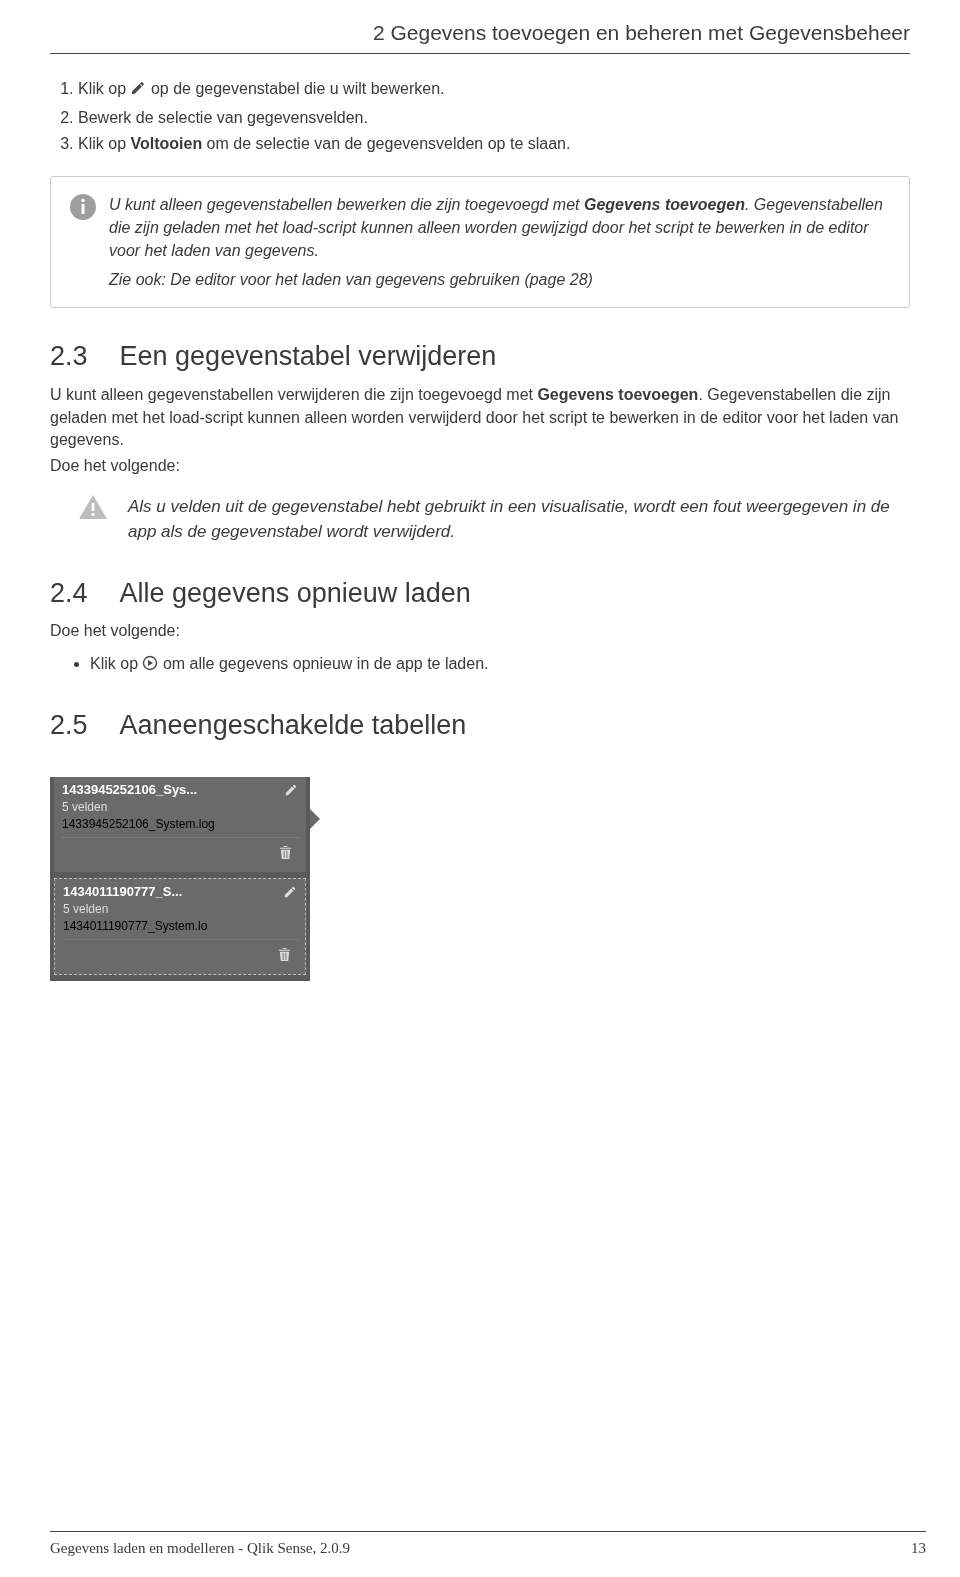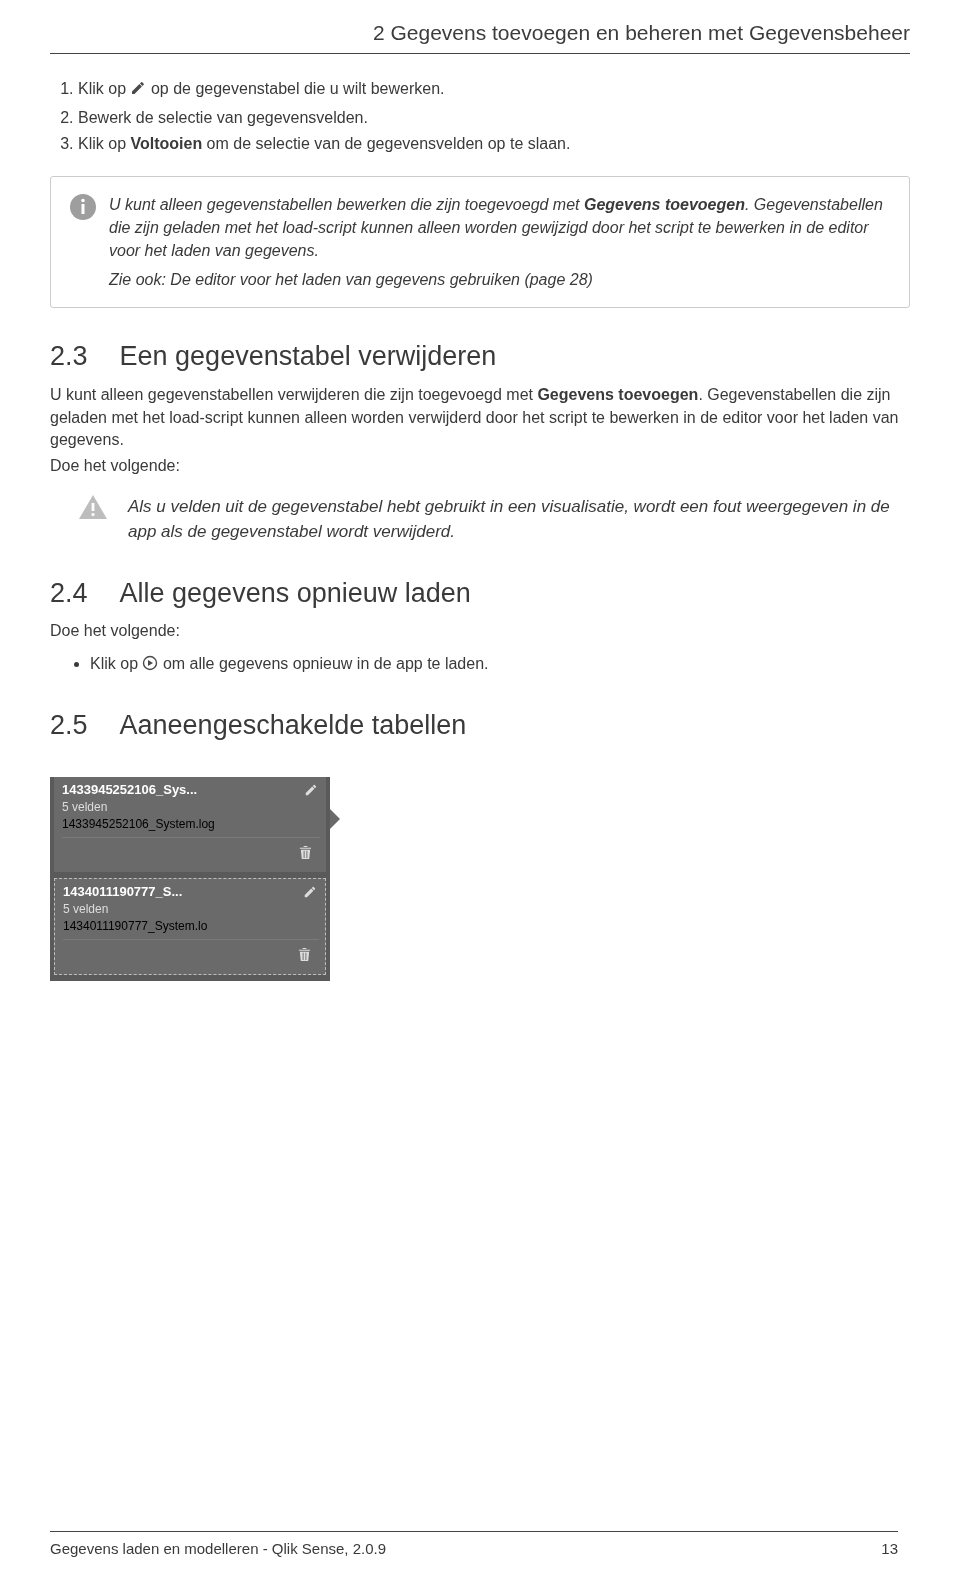--- a/index.html
+++ b/index.html
@@ -87,21 +87,21 @@
   ul.blist {
     list-style: disc;
     padding-left: 40px;
     margin: 10px 0 18px 0;
   }
   ul.blist li {
     font-size: 16px;
   }
   
   .panel-preview {
-    width: 280px;
+    width: 260px;
     background: #5a5a5a;
     padding: 0 0 6px 0;
     margin: 10px 0 0 0;
     position: relative;
   }
   .panel-card {
     background: #6a6a6a;
     margin: 0 4px 0 4px;
     padding: 4px 6px 6px 8px;
     position: relative;
@@ -142,21 +142,22 @@
     top: 32px;
     width: 0; height: 0;
     border-top: 10px solid transparent;
     border-bottom: 10px solid transparent;
     border-left: 10px solid #6a6a6a;
   }
   .footer {
     position: absolute;
     bottom: 18px;
     left: 50px;
-    right: 62px;
+    right: 34px;
+    font-family: Liberation Serif, serif;
   }
   hr.foot-rule {
     border: none;
     border-top: 1.5px solid #444;
     margin: 0 0 6px 0;
   }
   .footer-row {
     display: flex;
     justify-content: space-between;
     font-size: 15px;

